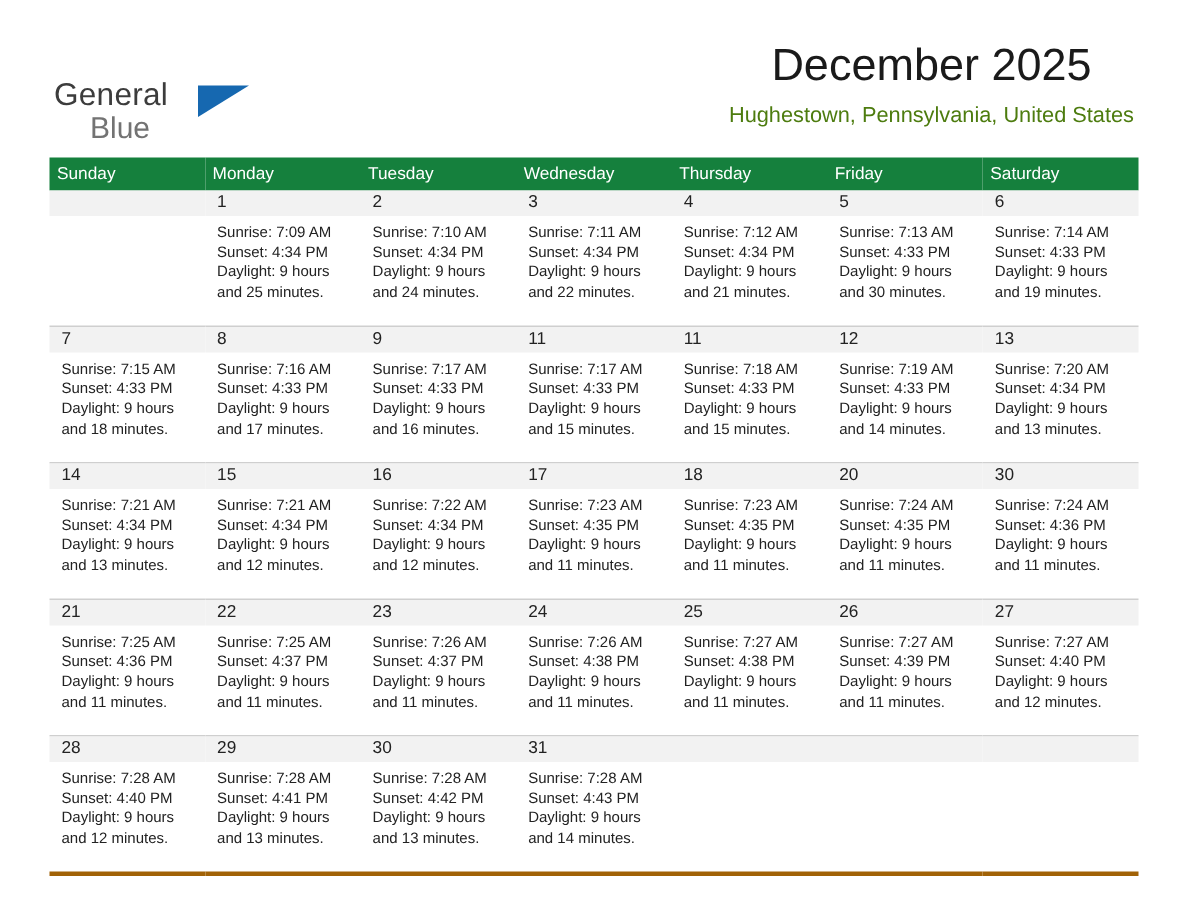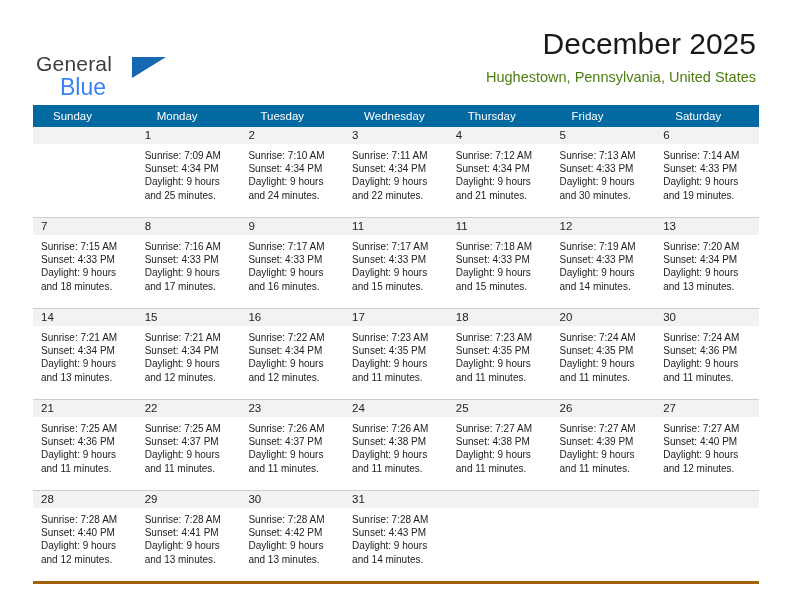--- a/index.html
+++ b/index.html
@@ -38,42 +38,42 @@
   }
   .logo-general {
     font-size: 21px;
     letter-spacing: .2px;
     color: #3c3c3c;
     font-family: "Liberation Sans", sans-serif;
     line-height: 1;
     display: block;
   }
   .logo-blue {
-    font-size: 23px;
-    color: #3b82f6;
+    font-size: 20px;
+    color: #737373;
     line-height: 1;
     display: block;
     margin-top: 2px;
     margin-left: 24px;
   }
   .logo-flag {
     position: absolute;
     left: 96px;
     top: 4px;
     width: 0;
     height: 0;
     border-left: 34px solid #1668b0;
     border-bottom: 21px solid transparent;
   }
 
   .title-wrap {
     position: absolute;
     right: 36px;
     top: 28px;
-    text-align: right;
+    text-align: center;
     margin-left: 30px;
   }
   .cal-title {
     font-size: 30px;
     font-weight: normal;
     color: #1a1a1a;
     line-height: 1.05;
     white-space: nowrap;
   }
   .cal-subtitle {
@@ -86,26 +86,26 @@
   
   .cal {
     position: absolute;
     left: 33px;
     top: 105px;
     width: 726px;
     border-collapse: collapse;
     table-layout: fixed;
   }
   .cal th {
-    background: #0369a1;
+    background: #15803d;
     color: #ffffff;
     font-weight: normal;
     font-size: 11.5px;
     text-align: left;
-    padding: 5px 0 5px 20px;
+    padding: 5px 0 5px 5px;
     height: 19px;
     box-sizing: border-box;
   }
   .cal td {
     vertical-align: top;
     padding: 0;
     width: 103.71px;
   }
   .daycell {
     height: 90px;

